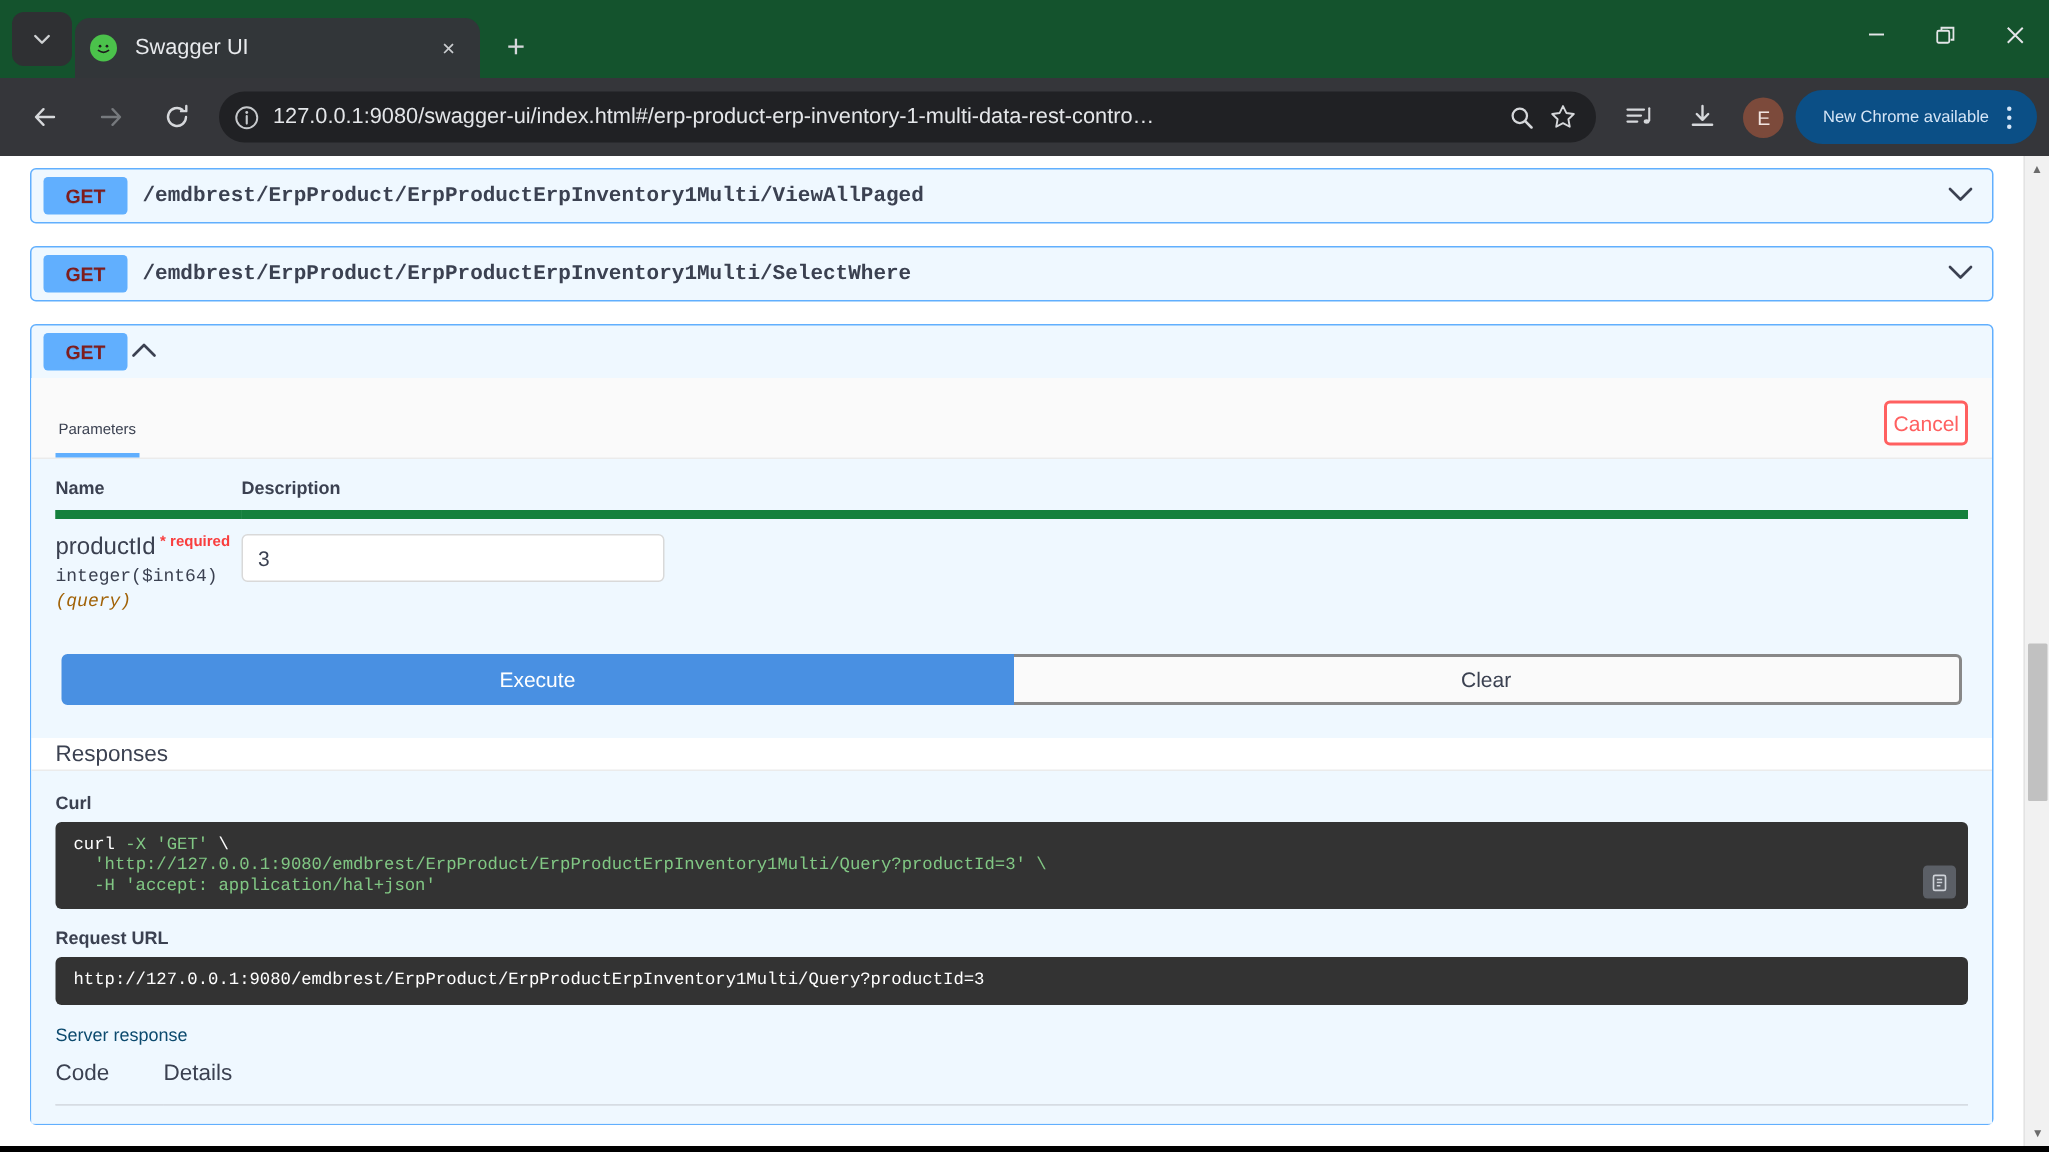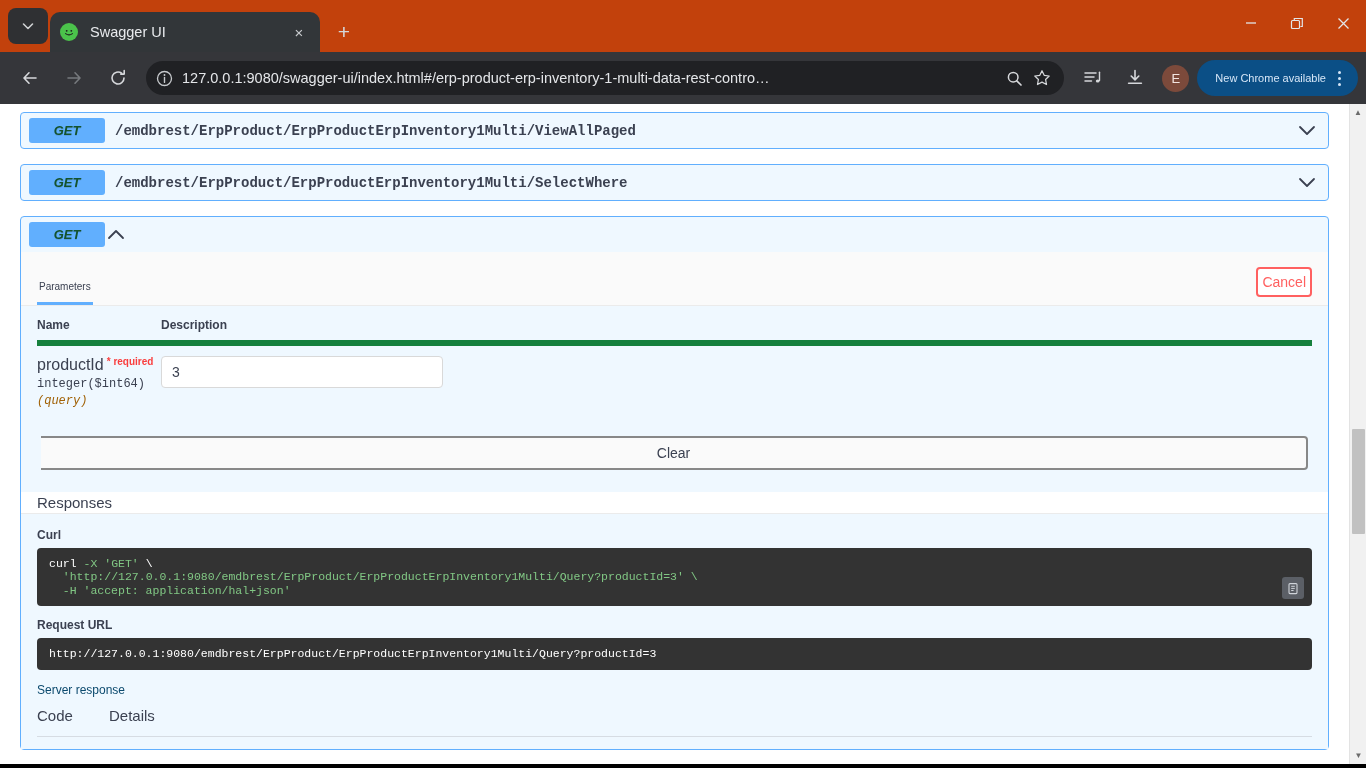--- a/index.html
+++ b/index.html
@@ -6,21 +6,21 @@
   html, body {
     width: 1366px; height: 768px; overflow: hidden;
     font-family: "Liberation Sans", sans-serif;
     background: #202124;
   }
 
   
   .browser { width: 1366px; height: 768px; display: flex; flex-direction: column; }
 
   .tabstrip {
-    height: 52px; background: #c2410c;
+    height: 52px; background: #14532d;
     display: flex; align-items: flex-end; padding-left: 4px; position: relative;
   }
   .tab-list-btn {
     width: 40px; height: 36px; margin: 0 2px 8px 4px;
     background: #2f3033; border-radius: 8px;
     display: flex; align-items: center; justify-content: center;
     color: #cfd1d3; cursor: pointer;
   }
   .tab {
     height: 40px; width: 270px; background: #323639;
@@ -141,26 +141,25 @@
   .opblock {
     margin: 0 0 15px 0; border-radius: 4px;
     border: 1px solid #61affe; background: #eff8ff;
   }
   .opblock.open { background: #eff8ff; border-color: #61affe; margin-bottom:0; }
   .opblock-summary {
     display: flex; align-items: center; padding: 5px 10px 5px 8px;
     cursor: pointer; min-height: 34px;
   }
   .method {
-    width: 76px; height: 25px; background: #61affe; color: #14532d;
+    width: 56px; height: 25px; background: #61affe; color: #7f1d1d;
     border-radius: 3px; font-size: 13px; font-weight: bold;
     display: flex; align-items: center; justify-content: center;
     font-family: "Liberation Sans", sans-serif; flex: none;
     text-shadow: 0 1px 0 rgba(0,0,0,.1);
-    font-style: italic;
   }
   .op-path {
     margin-left: 10px; font-family: "Liberation Mono", monospace;
     font-size: 14px; color: #3b4151; font-weight: bold; flex: 1;
     white-space: nowrap; overflow: hidden; text-overflow: ellipsis;
   }
   .op-chevron { color: #3b4151; width: 22px; text-align: center; flex: none; }
 
   .opblock-body { background: #fff; }
   .opblock-section-header-tabs {
@@ -432,20 +431,21 @@
                     </td>
                     <td>
                       <input class="p-input" type="text" value="3" style="">
                     </td>
                   </tr>
                 </tbody>
               </table>
             </div>
 
             <div class="exec-row">
+              <button class="btn-execute">Execute</button>
               <button class="btn-clear">Clear</button>
             </div>
 
             <div class="resp-header">
               <h4>Responses</h4>
             </div>
 
             <div class="resp-body-wrap">
 
               <div class="lbl">Curl</div>

